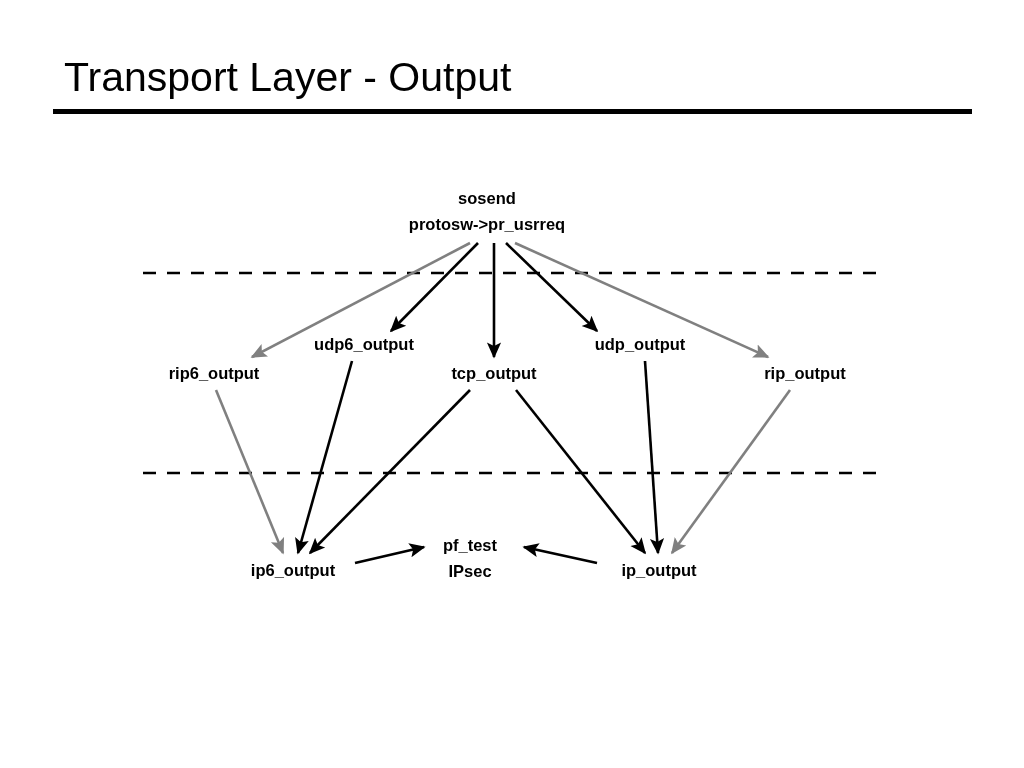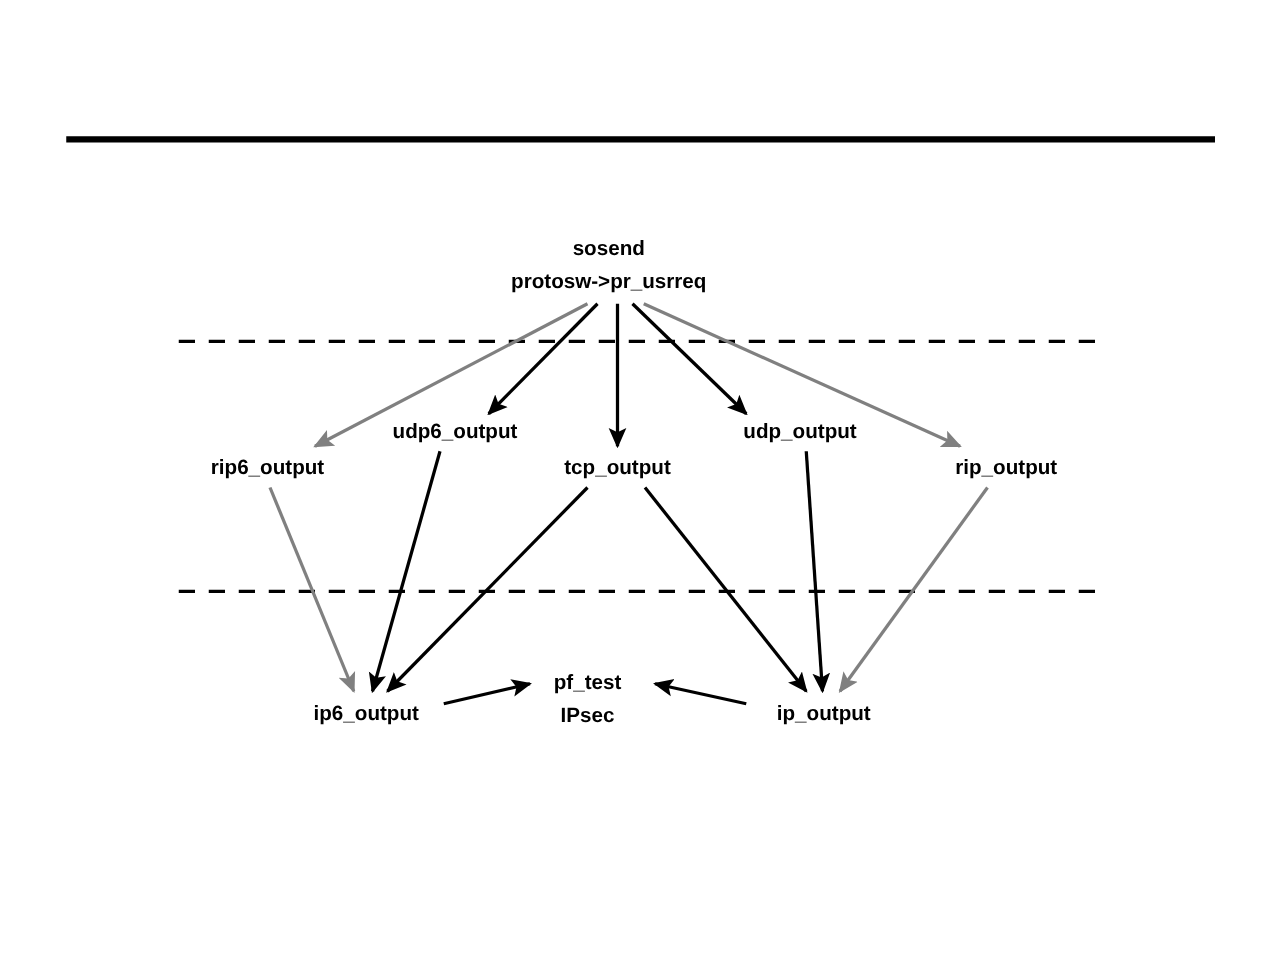--- a/index.html
+++ b/index.html
@@ -67,20 +67,21 @@
     stroke-width: 2.6;
     stroke-dasharray: 13 11;
     fill: none;
   }
 </style>
 </head>
 <body>
 
 <div id="slide">
 
+  <div id="slide-title">Transport Layer - Output</div>
 
   <div id="title-rule"></div>
 
   <svg id="diagram" viewBox="0 0 1024 768">
     <defs>
       <marker id="arrow-black" viewBox="0 0 10 10" refX="9" refY="5" markerWidth="6.2" markerHeight="6.2" orient="auto-start-reverse">
         <path d="M 0 0.6 L 10 5 L 0 9.4 L 2.1 5 Z" fill="#000000"></path>
       </marker>
       <marker id="arrow-gray" viewBox="0 0 10 10" refX="9" refY="5" markerWidth="6.2" markerHeight="6.2" orient="auto-start-reverse">
         <path d="M 0 0.6 L 10 5 L 0 9.4 L 2.1 5 Z" fill="#808080"></path>

